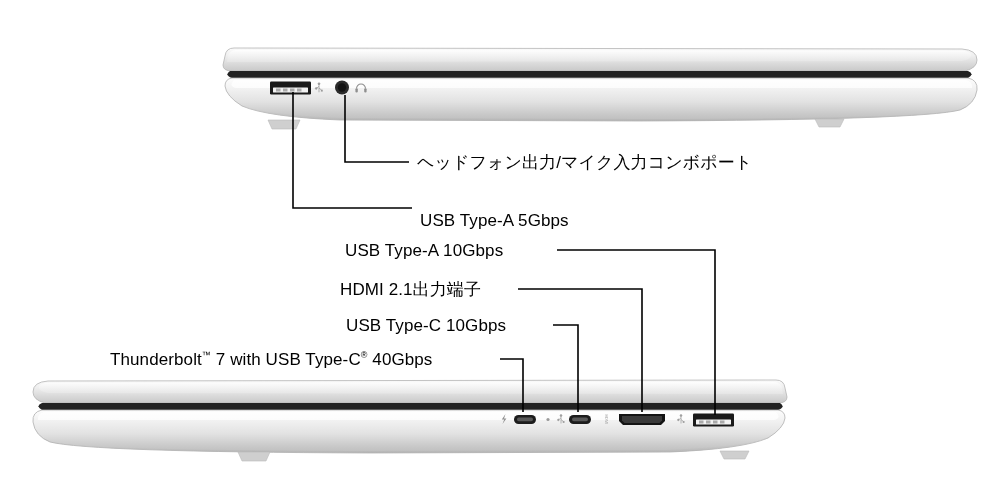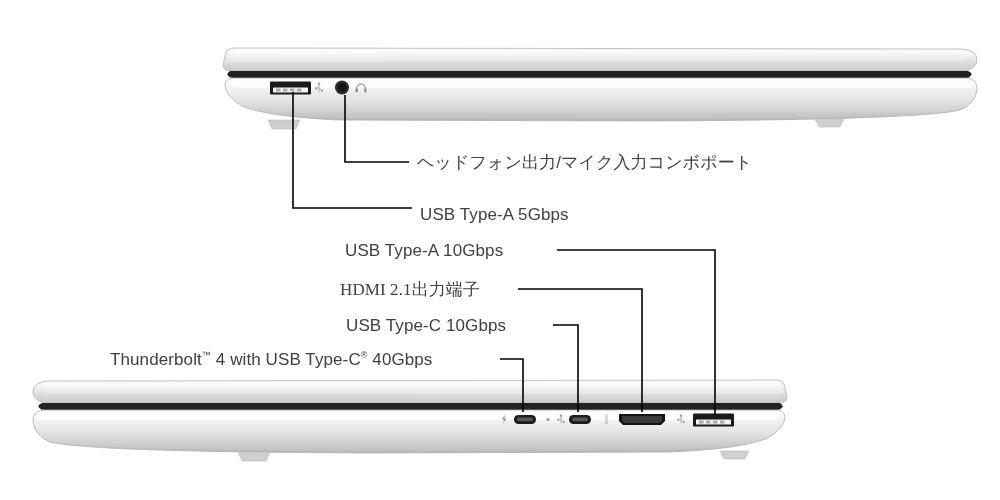--- a/index.html
+++ b/index.html
@@ -14,21 +14,21 @@
   #stage {
     position: relative;
     width: 1000px;
     height: 500px;
     background: #ffffff;
     overflow: hidden;
   }
   .callout-text {
     position: absolute;
     font-size: 17px;
-    color: #404040;
+    color: #000000;
     white-space: nowrap;
     letter-spacing: 0.1px;
     line-height: 1;
   }
   .callout-text.right-aligned {
   }
   .sup {
     font-size: 9px;
     vertical-align: super;
     line-height: 0;
@@ -210,25 +210,25 @@
       <path d="M 642 412 L 642 289 L 518 289"></path>
 
       <path d="M 578 412 L 578 325 L 553 325"></path>
 
       <path d="M 523 412 L 523 359 L 500 359"></path>
     </g>
   </svg>
 
   <div class="callout-text" style="left:417px; top:154px;">ヘッドフォン出力/マイク入力コンボポート</div>
 
-  <div class="callout-text" style="left:420px; top:206px;">USB Type-A 5Gbps</div>
+  <div class="callout-text" style="left:420px; top:212px;">USB Type-A 5Gbps</div>
 
   <div class="callout-text right-aligned" style="left:345px; top:242px; width:204px;">USB Type-A 10Gbps</div>
 
-  <div class="callout-text right-aligned" style="left:340px; top:281px; width:170px;font-family:Liberation Serif, serif;">HDMI 2.1出力端子</div>
+  <div class="callout-text right-aligned" style="left:340px; top:281px; width:170px;">HDMI 2.1出力端子</div>
 
   <div class="callout-text right-aligned" style="left:346px; top:317px; width:185px;">USB Type-C 10Gbps</div>
 
   <div class="callout-text right-aligned" style="left:110px; top:351px; width:382px;">
-    <span>Thunderbolt</span><span class="sup">™</span><span> 4 with USB Type-C</span><span class="sup">®</span><span> 40Gbps</span>
+    <span>Thunderbolt</span><span class="sup">™</span><span> 7 with USB Type-C</span><span class="sup">®</span><span> 40Gbps</span>
   </div>
 
 </div>
 
 </body></html>

